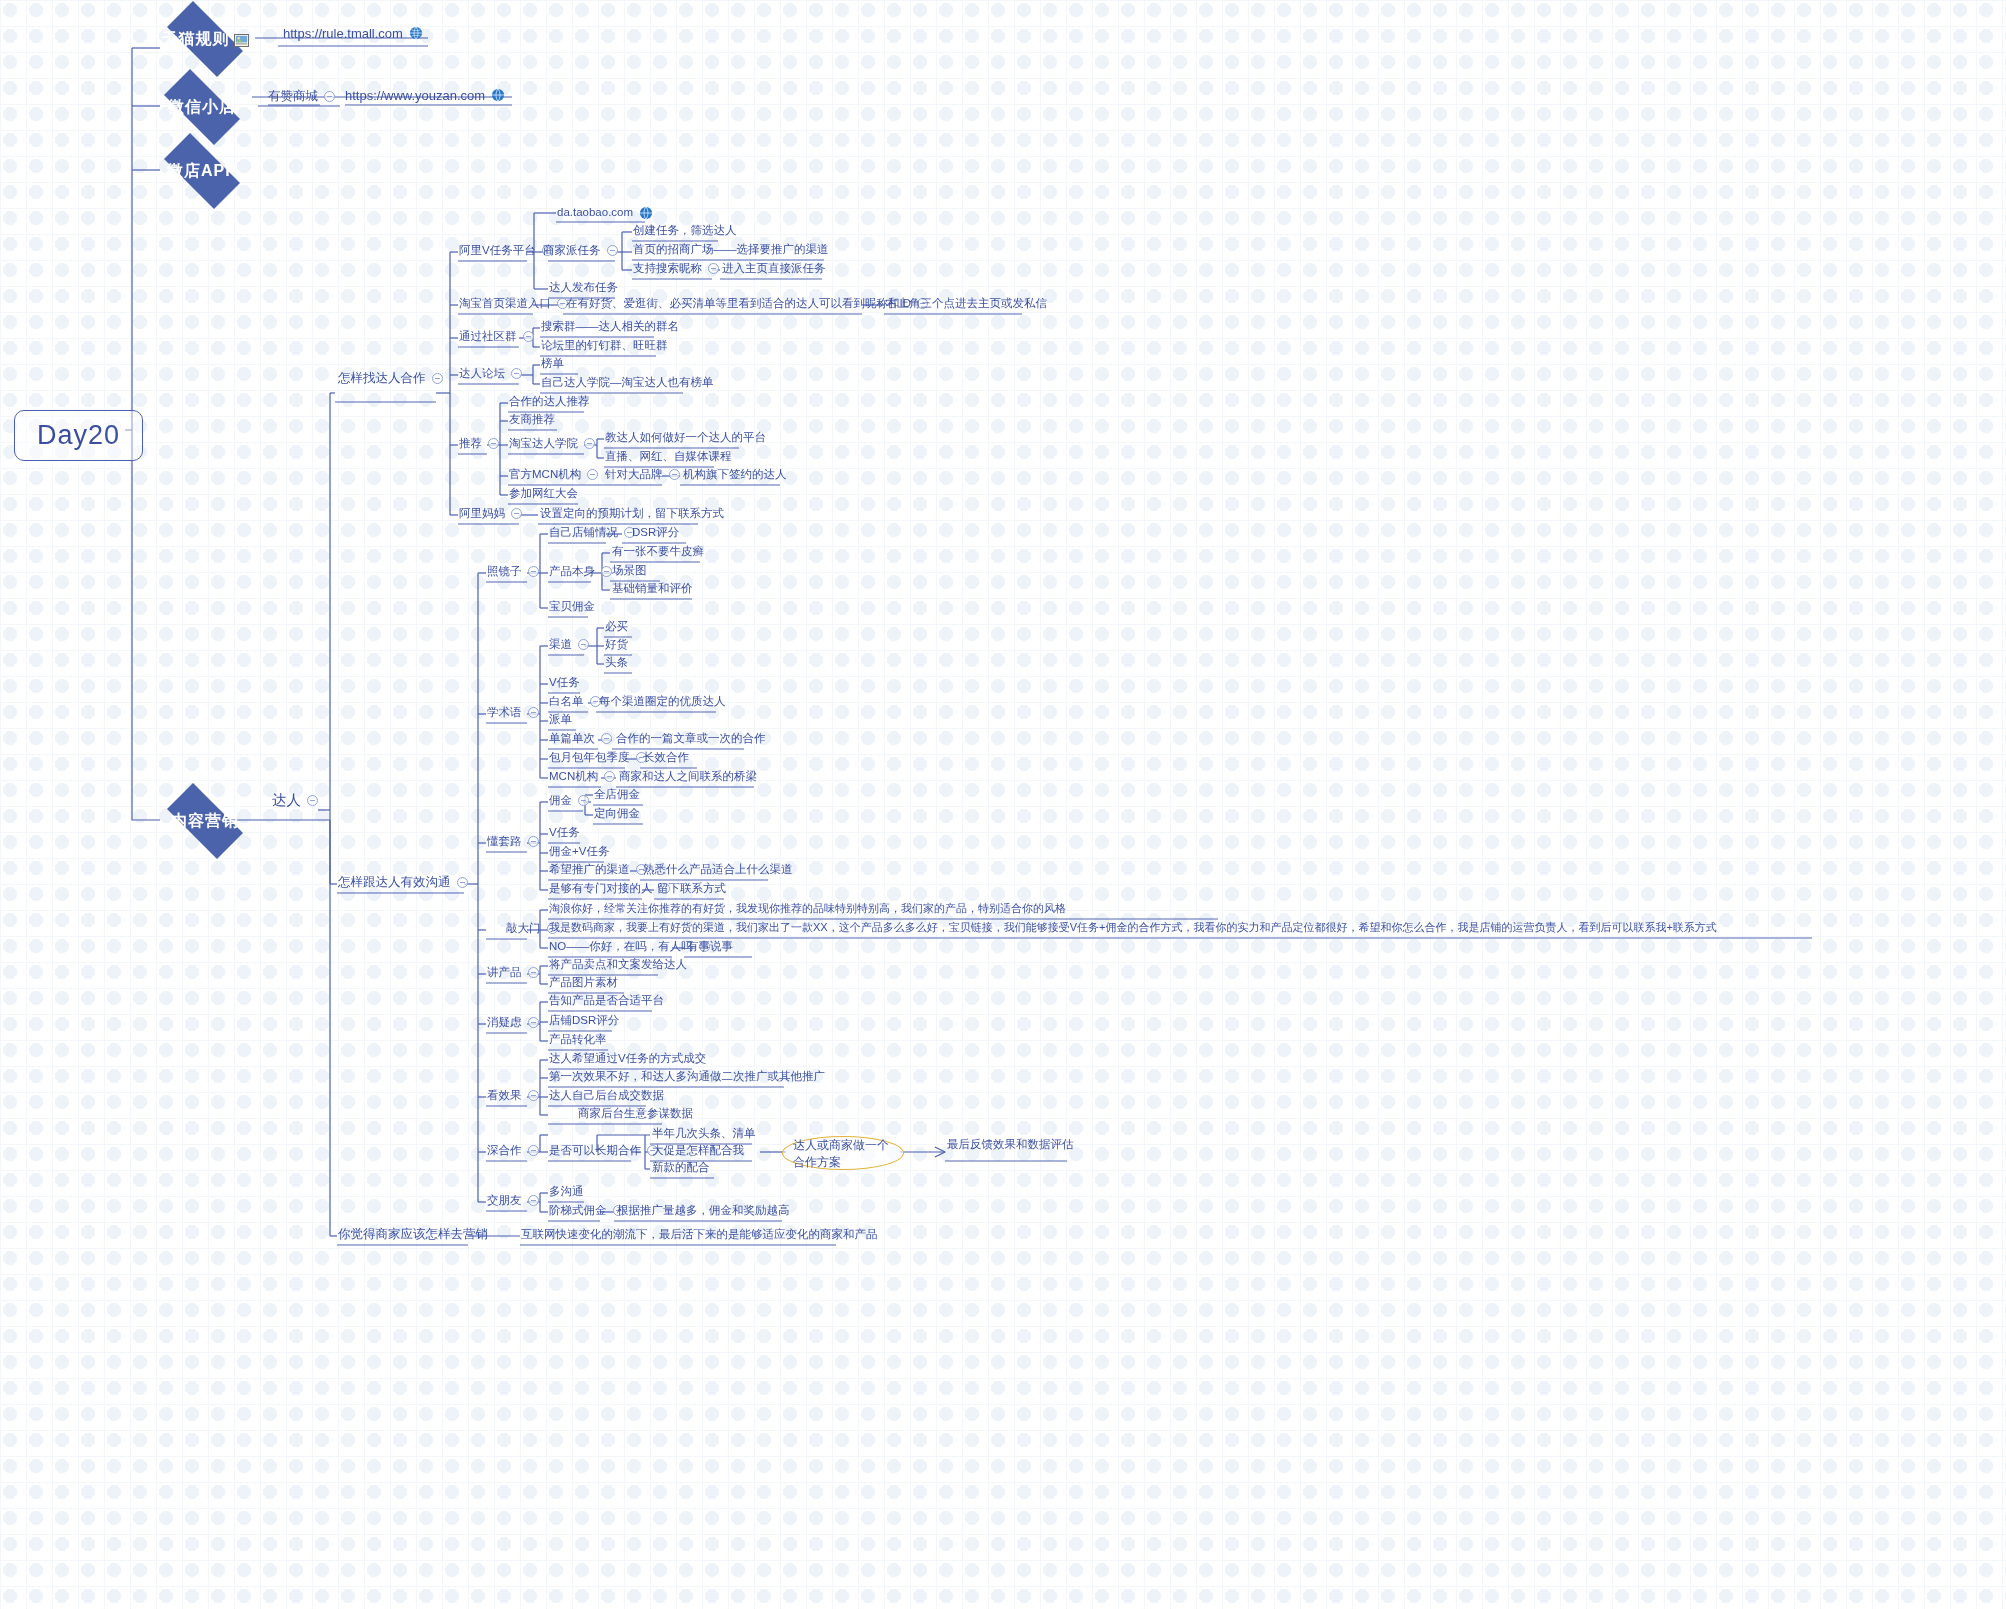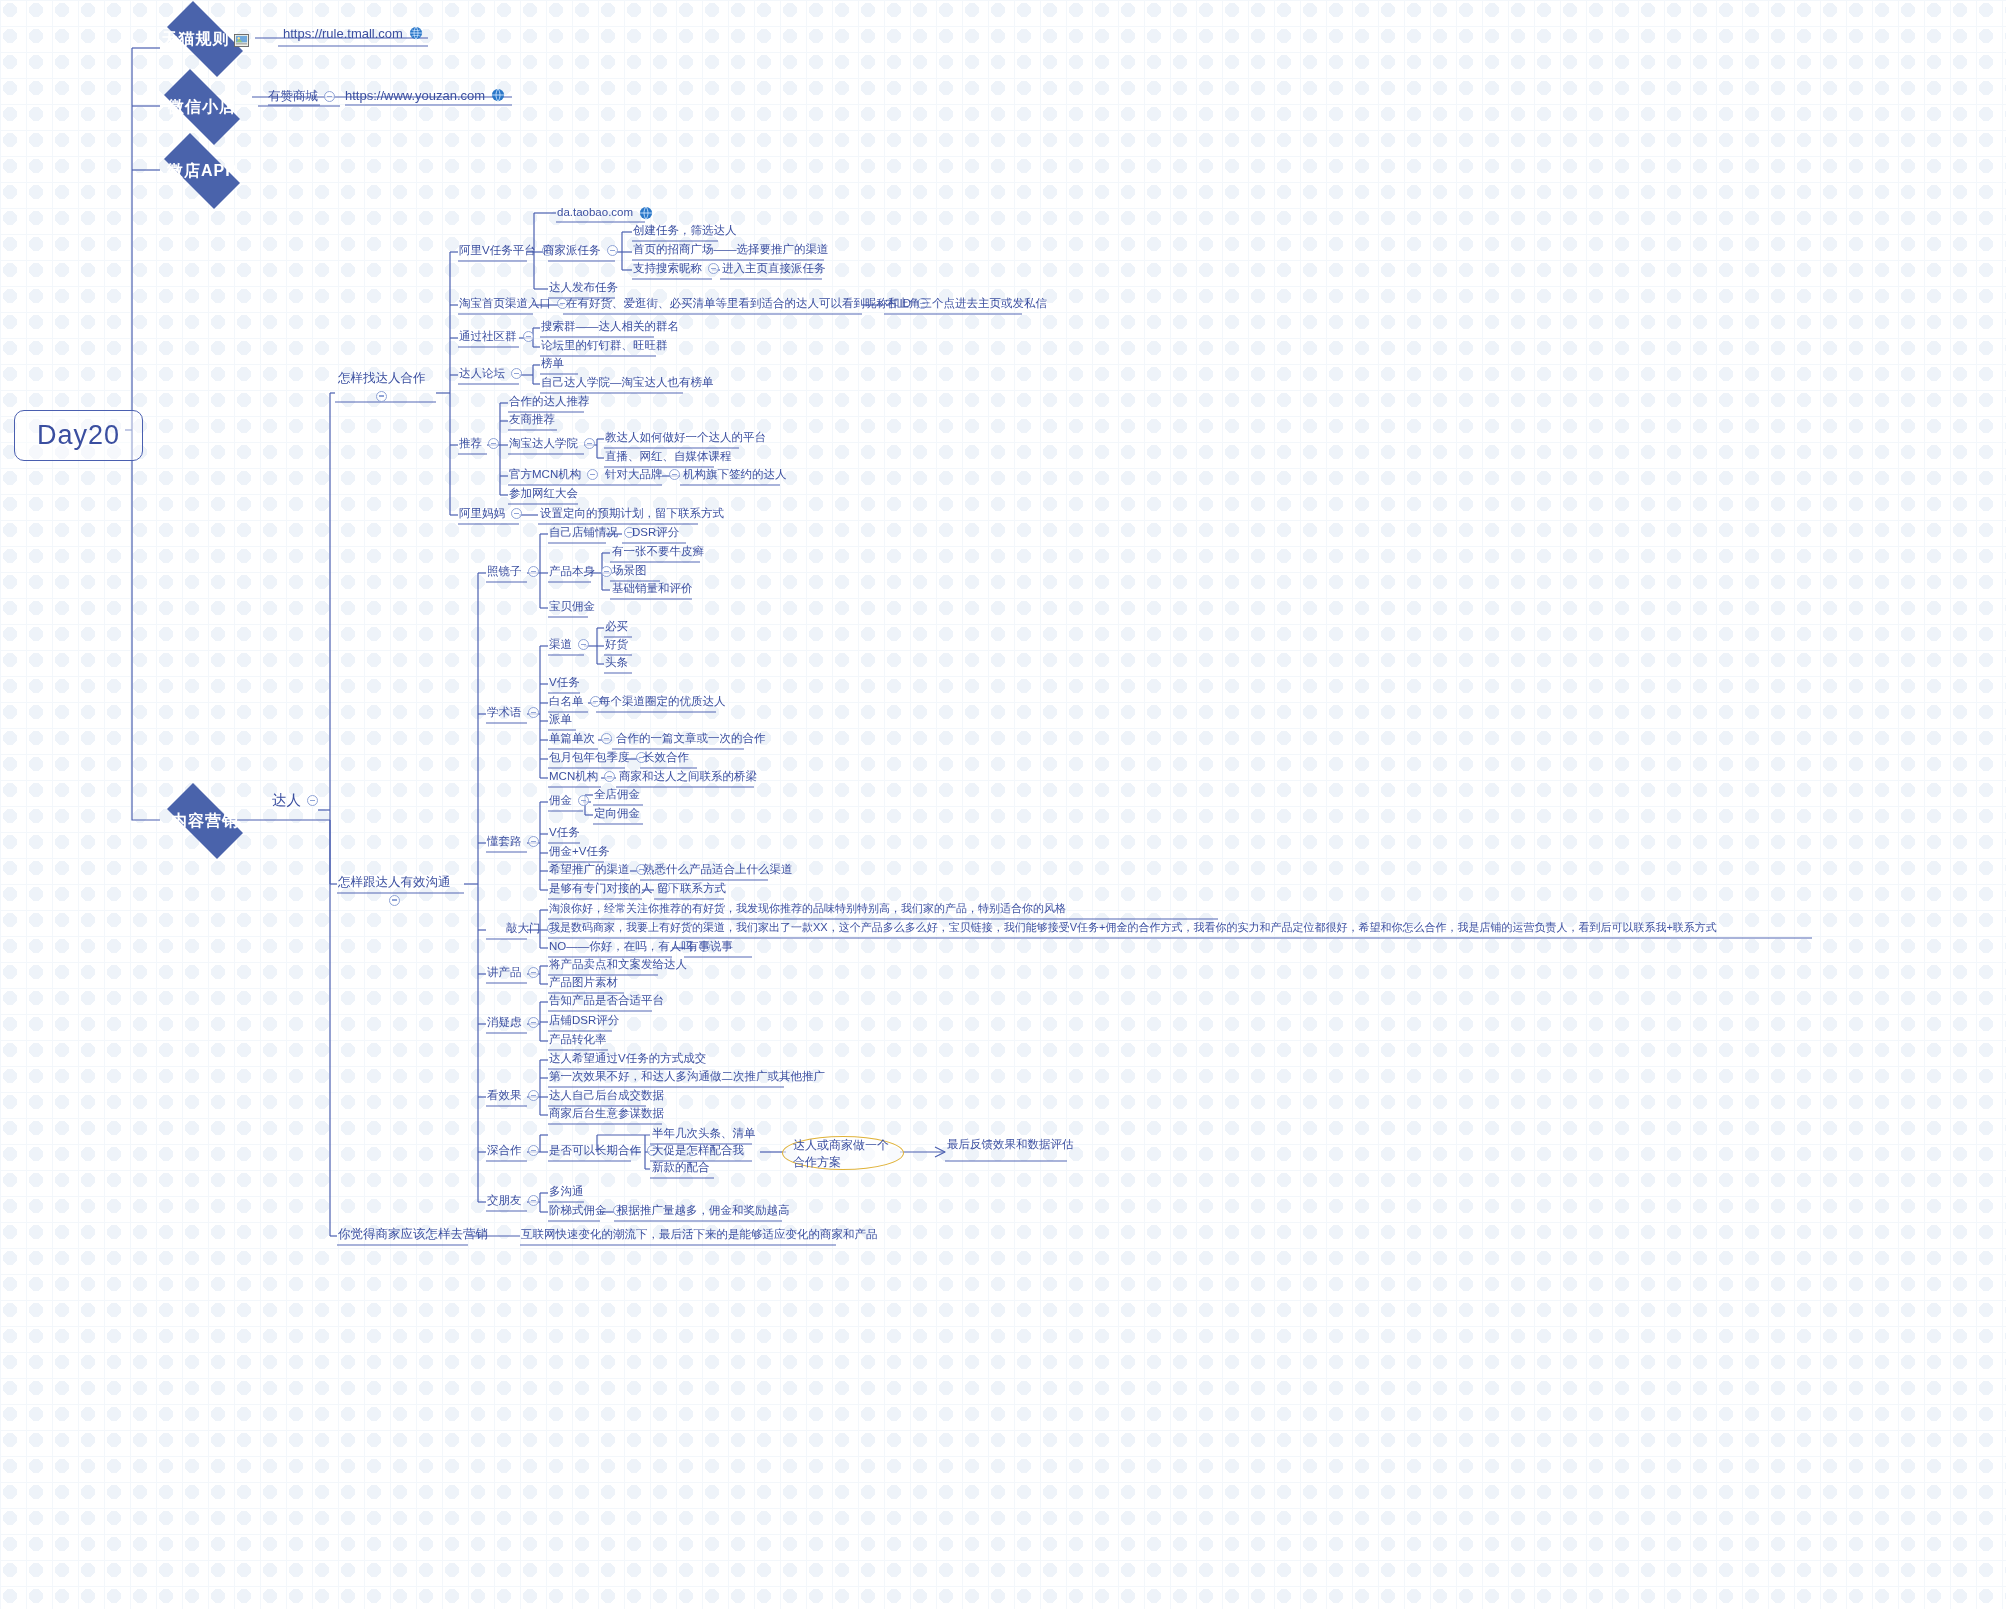--- a/index.html
+++ b/index.html
@@ -51,21 +51,21 @@
   }
   .diamond .shape {
     position: absolute; inset: 0;
     background: #4a63ab;
     transform: rotate(45deg) scale(0.707);
     z-index: 0;
   }
   .diamond .lbl { position: relative; z-index: 2; display:flex; align-items:center; gap:4px; }
   
   .t { font-size: 12.5px; }
-  .t.s13 { font-size: 12.5px; flex-direction: column; }
+  .t.s13 { font-size: 12.5px; }
   .t.s12 { font-size: 11.5px; }
   .t.s11 { font-size: 11px; }
   .t.big { font-size: 14.5px; }
   .t.url { font-size: 13px; }
   
   .collapse {
     width: 11px; height: 11px; border-radius: 50%;
     border: 1.2px solid #8fa3d6;
     display: inline-flex; align-items: center; justify-content: center;
     flex: 0 0 auto;
@@ -760,21 +760,21 @@
   </div>
   <div class="node t s12" style="left:549px; top:1053px;">
     <span class="txt">达人希望通过V任务的方式成交</span>
   </div>
   <div class="node t s12" style="left:549px; top:1071px;">
     <span class="txt">第一次效果不好，和达人多沟通做二次推广或其他推广</span>
   </div>
   <div class="node t s12" style="left:549px; top:1090px;">
     <span class="txt">达人自己后台成交数据</span>
   </div>
-  <div class="node t s12" style="left:549px; top:1108px;">
+  <div class="node t s12" style="left:578px; top:1108px;">
     <span class="txt">商家后台生意参谋数据</span>
   </div>
 
   <div class="node t s12" style="left:487px; top:1145px;">
     <span class="txt">深合作</span>
     <span class="collapse"></span>
   </div>
   <div class="node t s12" style="left:549px; top:1145px;">
     <span class="txt">是否可以长期合作</span>
     <span class="collapse"></span>

